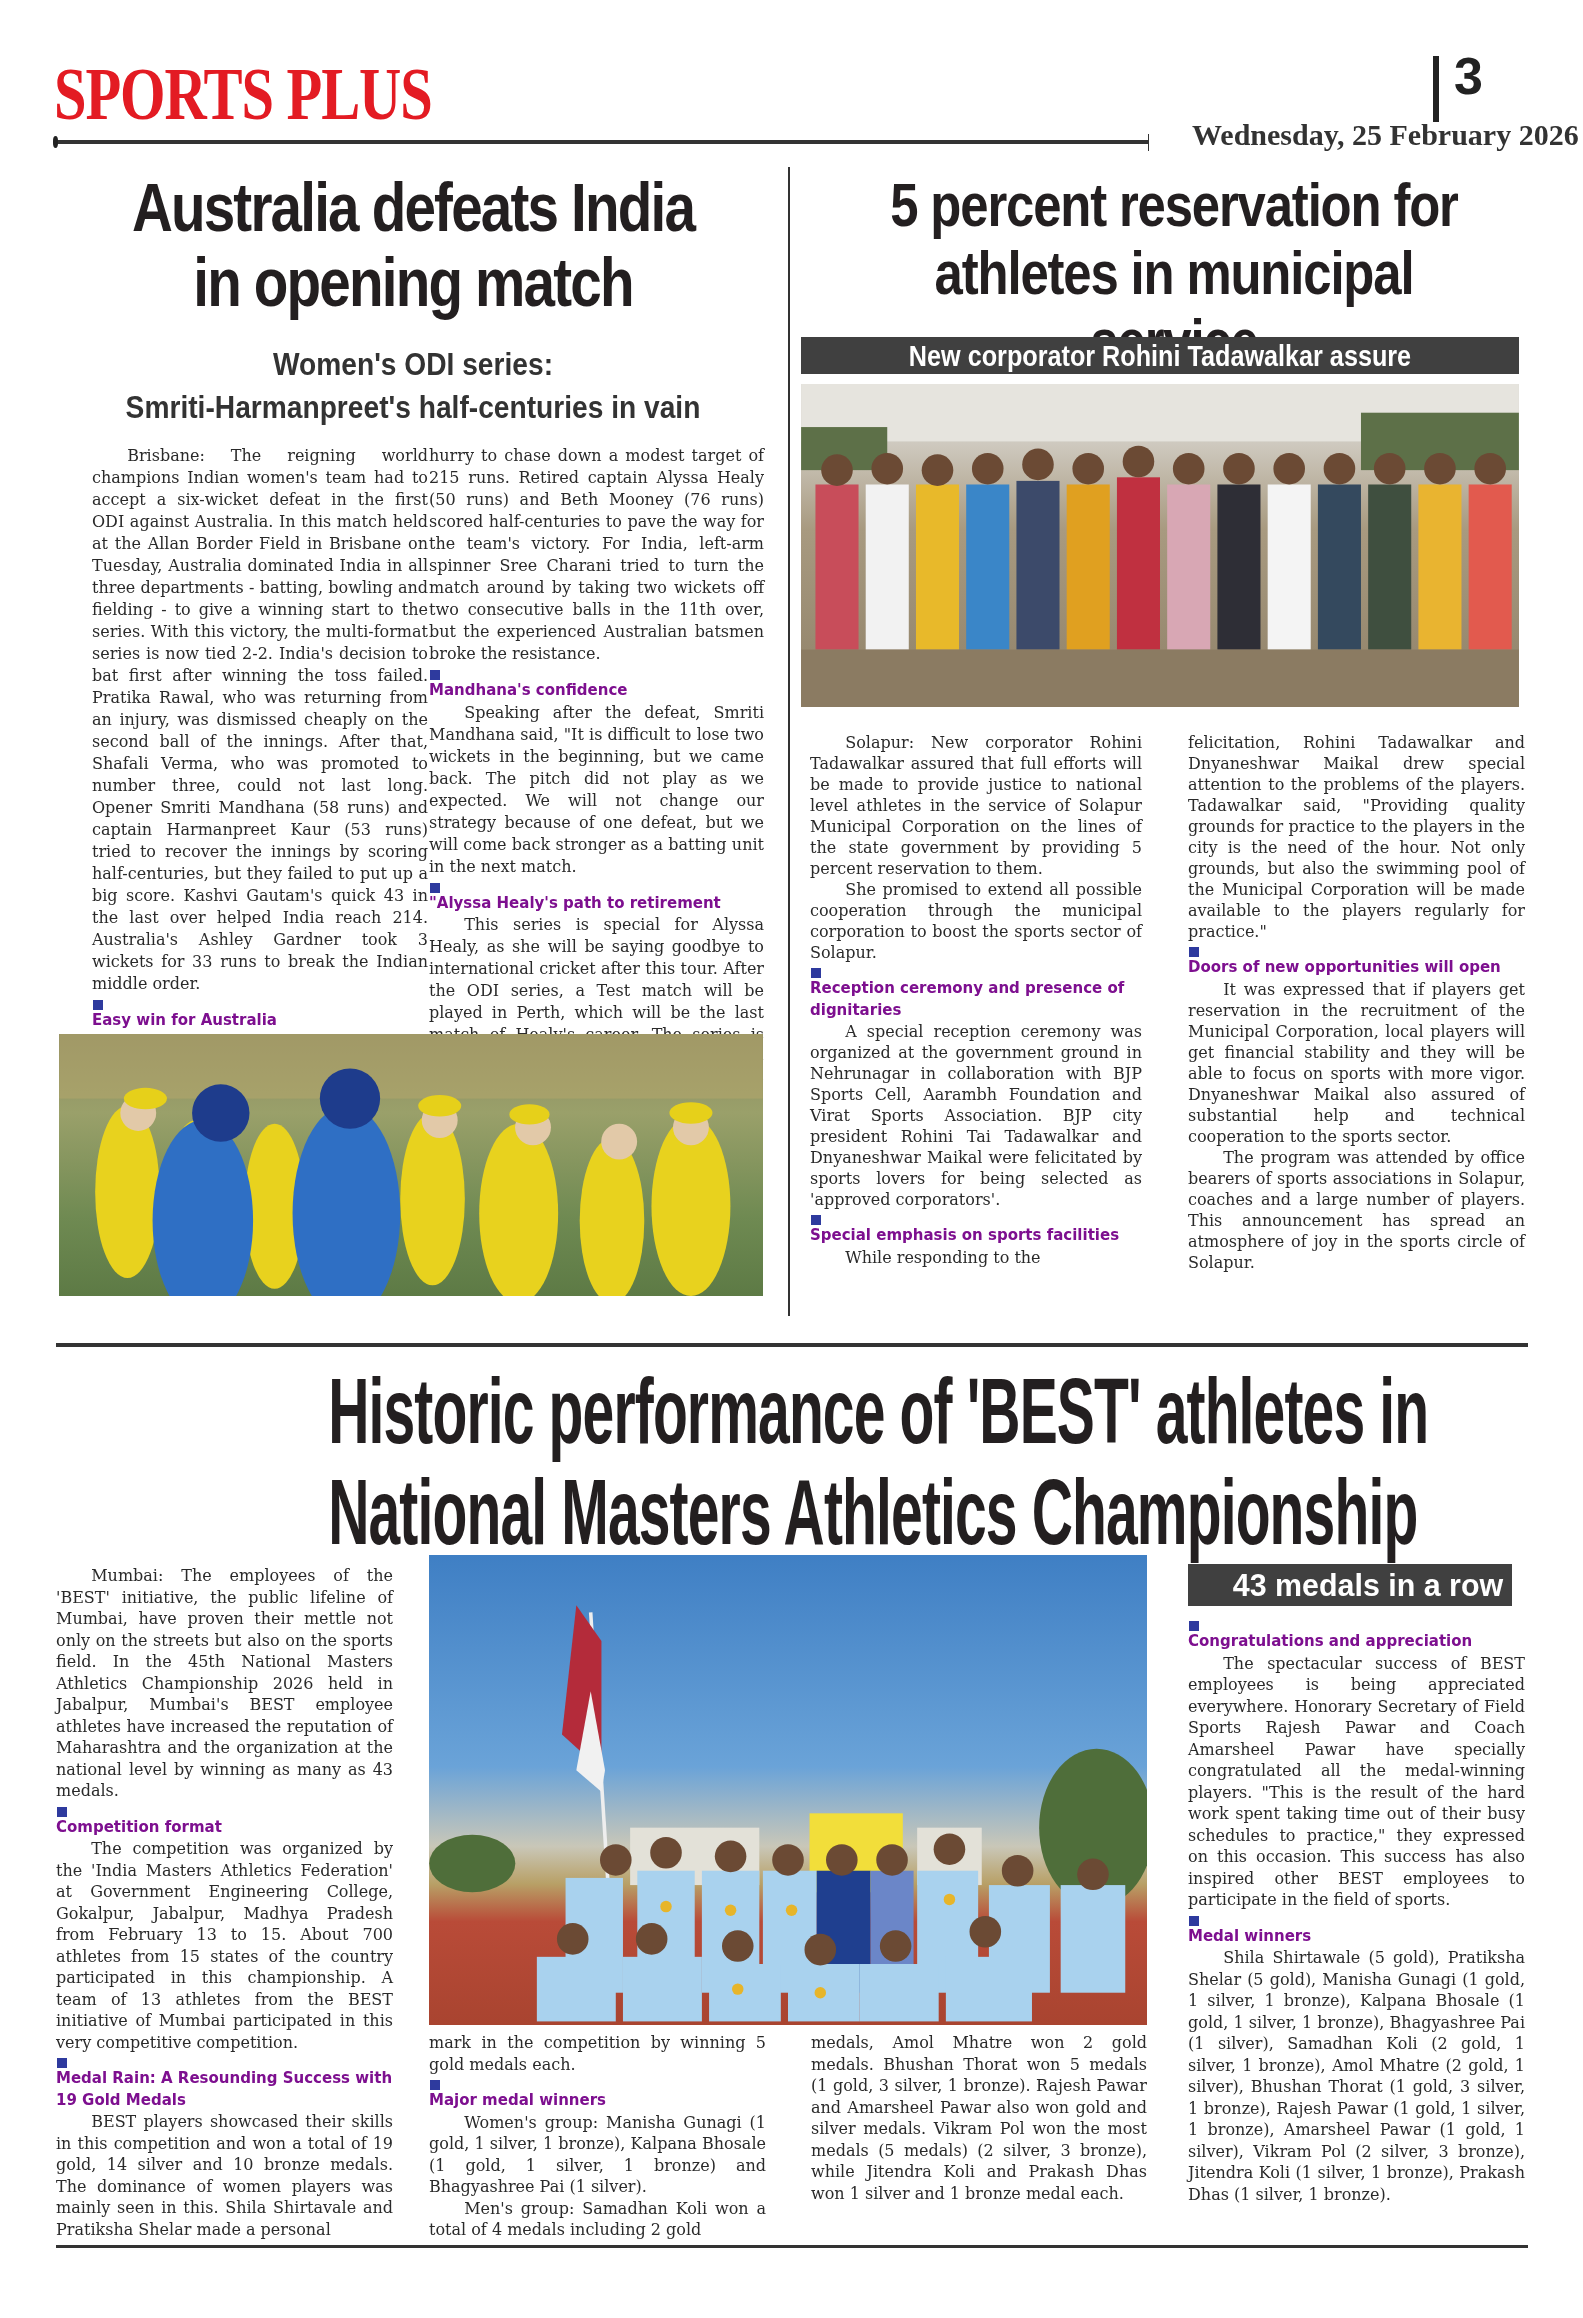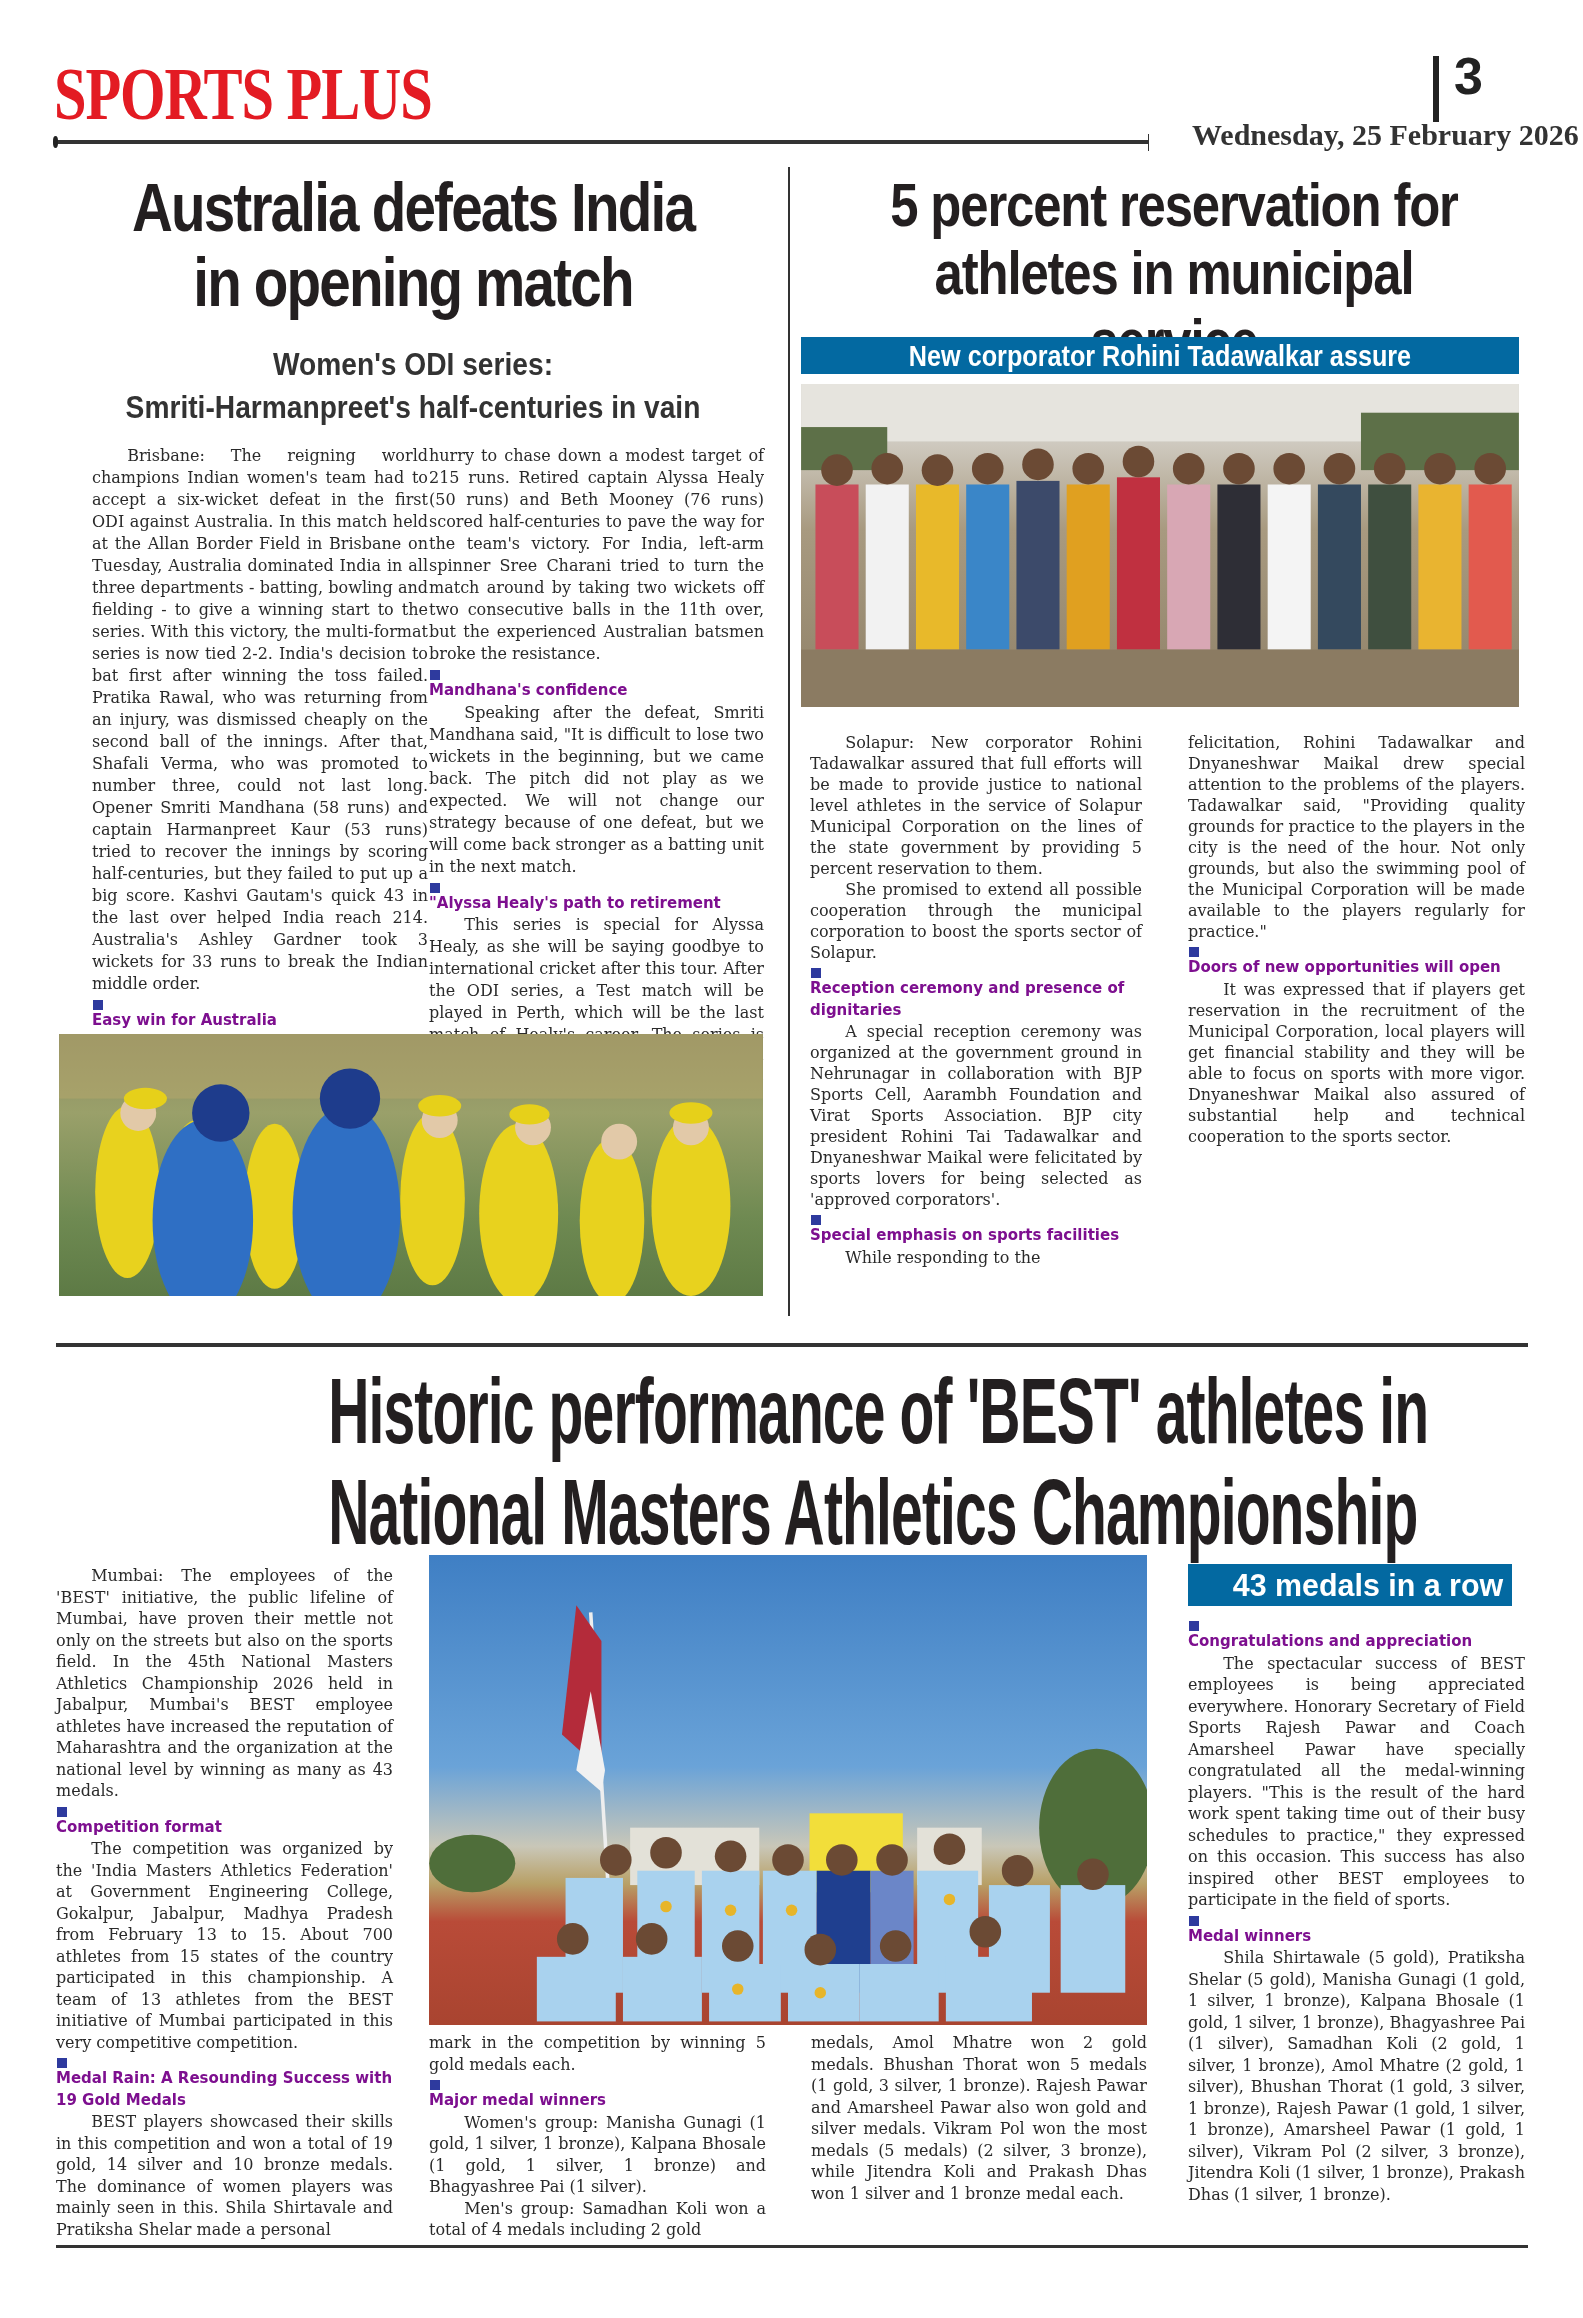--- a/index.html
+++ b/index.html
@@ -18,21 +18,21 @@
   
   .hl{font-family:"Liberation Sans",sans-serif;font-weight:bold;color:#231f20;text-align:center;line-height:1.08;}
   .col-div{background:#333;}
   .text-col{font-family:"DejaVu Serif",serif;font-size:16px;line-height:22px;text-align:justify;color:#2a2a2a;}
   .text-col p{margin:0;text-indent:2.2em;}
   .text-col p.noind{text-indent:0;}
   .sub{display:flex;align-items:flex-start;margin:0;text-indent:0;font-family:"DejaVu Sans",sans-serif;font-weight:bold;
        color:#7d0f8f;font-size:15px;line-height:21.5px;text-align:left;flex-direction:column;}
   .sub .sq{flex:0 0 auto;width:10px;height:10px;background:#2e3a9e;margin:5px 11.5px 0 1.4px;}
   .sub .sub-text{flex:1;}
-  .kicker{background:#0369a1;color:#fff;font-family:"Liberation Sans",sans-serif;font-weight:bold;text-align:center;white-space:nowrap;overflow:hidden;}
+  .kicker{background:#404040;color:#fff;font-family:"Liberation Sans",sans-serif;font-weight:bold;text-align:center;white-space:nowrap;overflow:hidden;}
   .photo{overflow:hidden;}
 </style>
 </head>
 <body>
 
 <div class="abs masthead">SPORTS PLUS</div>
 <div class="abs rule-top"></div>
 <div class="abs page-bar"></div>
 <div class="abs page-num">3</div>
 <div class="abs dateline">Wednesday, 25 February 2026</div>
@@ -171,20 +171,21 @@
     </div>
   <p>While responding to the</p>
 </div>
 <div class="abs text-col" style="left:1188px;top:732px;width:337px;line-height:21px;">
   <p class="noind">felicitation, Rohini Tadawalkar and Dnyaneshwar Maikal drew special attention to the problems of the players. Tadawalkar said, "Providing quality grounds for practice to the players in the city is the need of the hour. Not only grounds, but also the swimming pool of the Municipal Corporation will be made available to the players regularly for practice."</p>
   <div class="sub">
       <span class="sq"></span>
       <span class="sub-text">Doors of new opportunities will open</span>
     </div>
   <p>It was expressed that if players get reservation in the recruitment of the Municipal Corporation, local players will get financial stability and they will be able to focus on sports with more vigor. Dnyaneshwar Maikal also assured of substantial help and technical cooperation to the sports sector.</p>
+  <p>The program was attended by office bearers of sports associations in Solapur, coaches and a large number of players. This announcement has spread an atmosphere of joy in the sports circle of Solapur.</p>
 </div>
 
 <div class="abs" style="left:56px;top:1343px;width:1472px;height:3.6px;background:#333;"></div>
 
 <div class="abs hl" style="left:43px;top:1361px;width:1501px;font-size:92px;line-height:101px;letter-spacing:-1.4px;">
   <div style="transform:scaleX(0.62);transform-origin:center top;white-space:nowrap;">Historic performance of 'BEST' athletes in</div>
   <div style="transform:scaleX(0.62);transform-origin:center top;white-space:nowrap;">National Masters Athletics Championship</div>
 </div>
 
 <div class="abs text-col" style="left:56px;top:1565px;width:337px;line-height:21.5px;">

